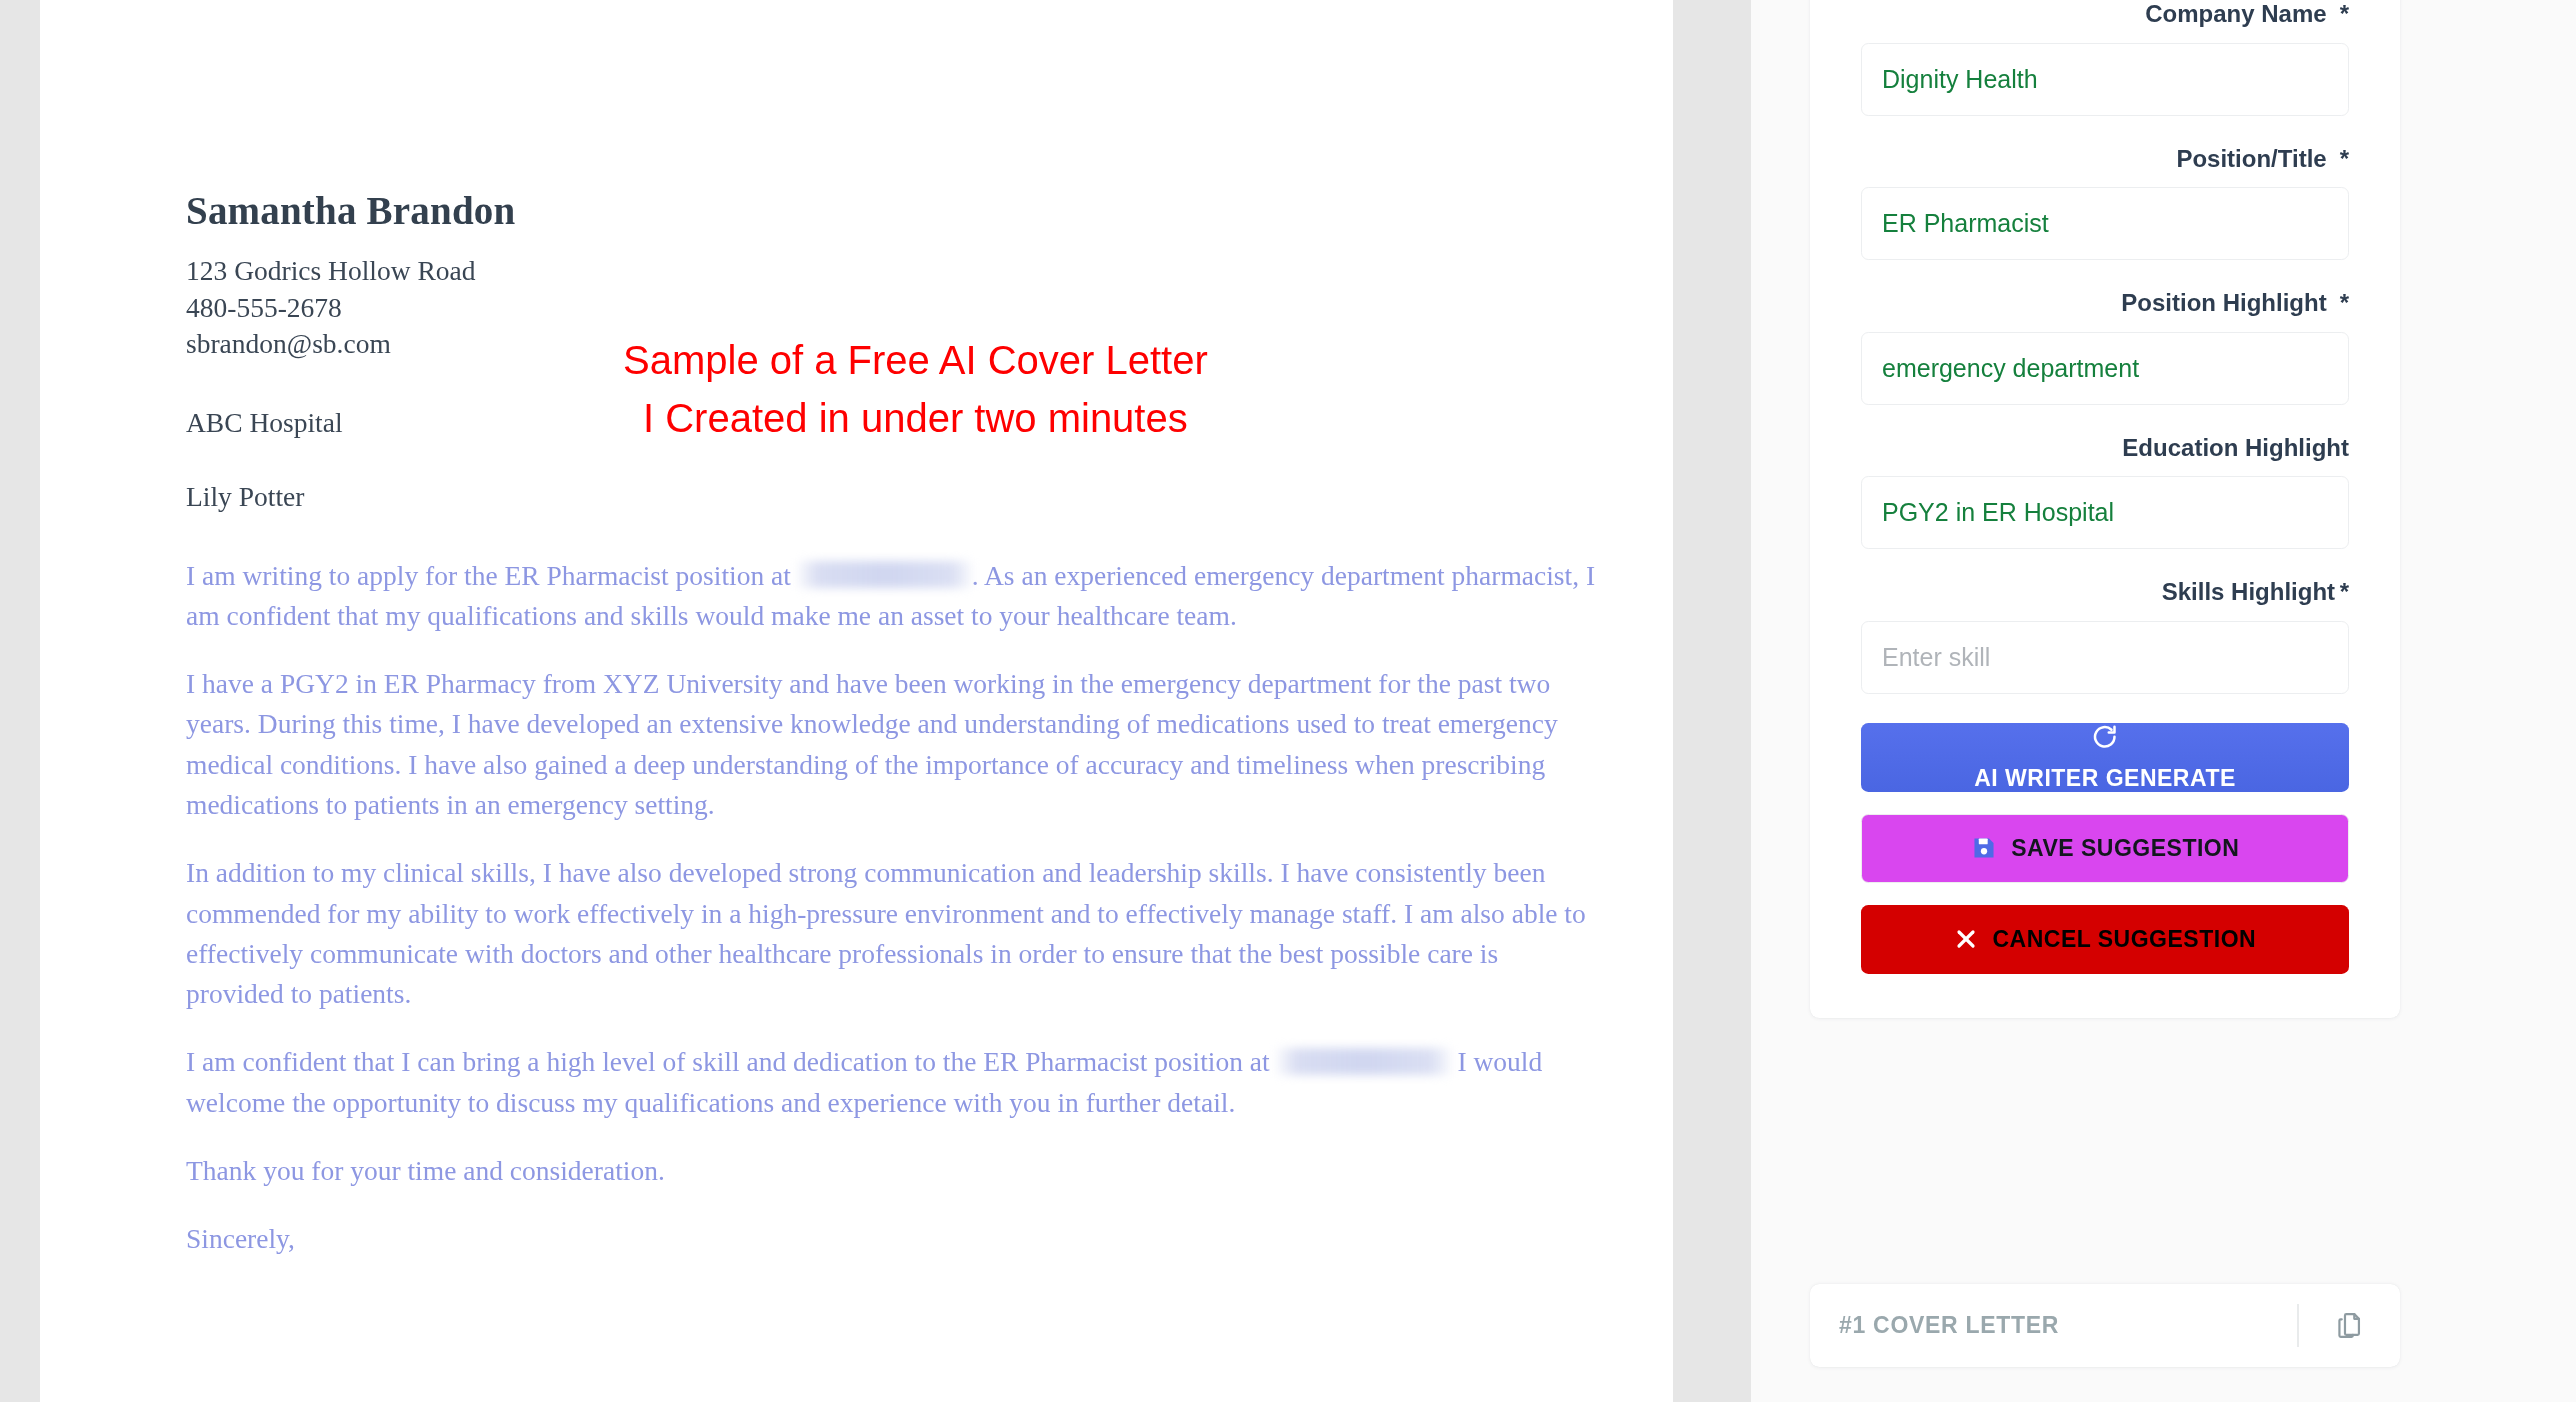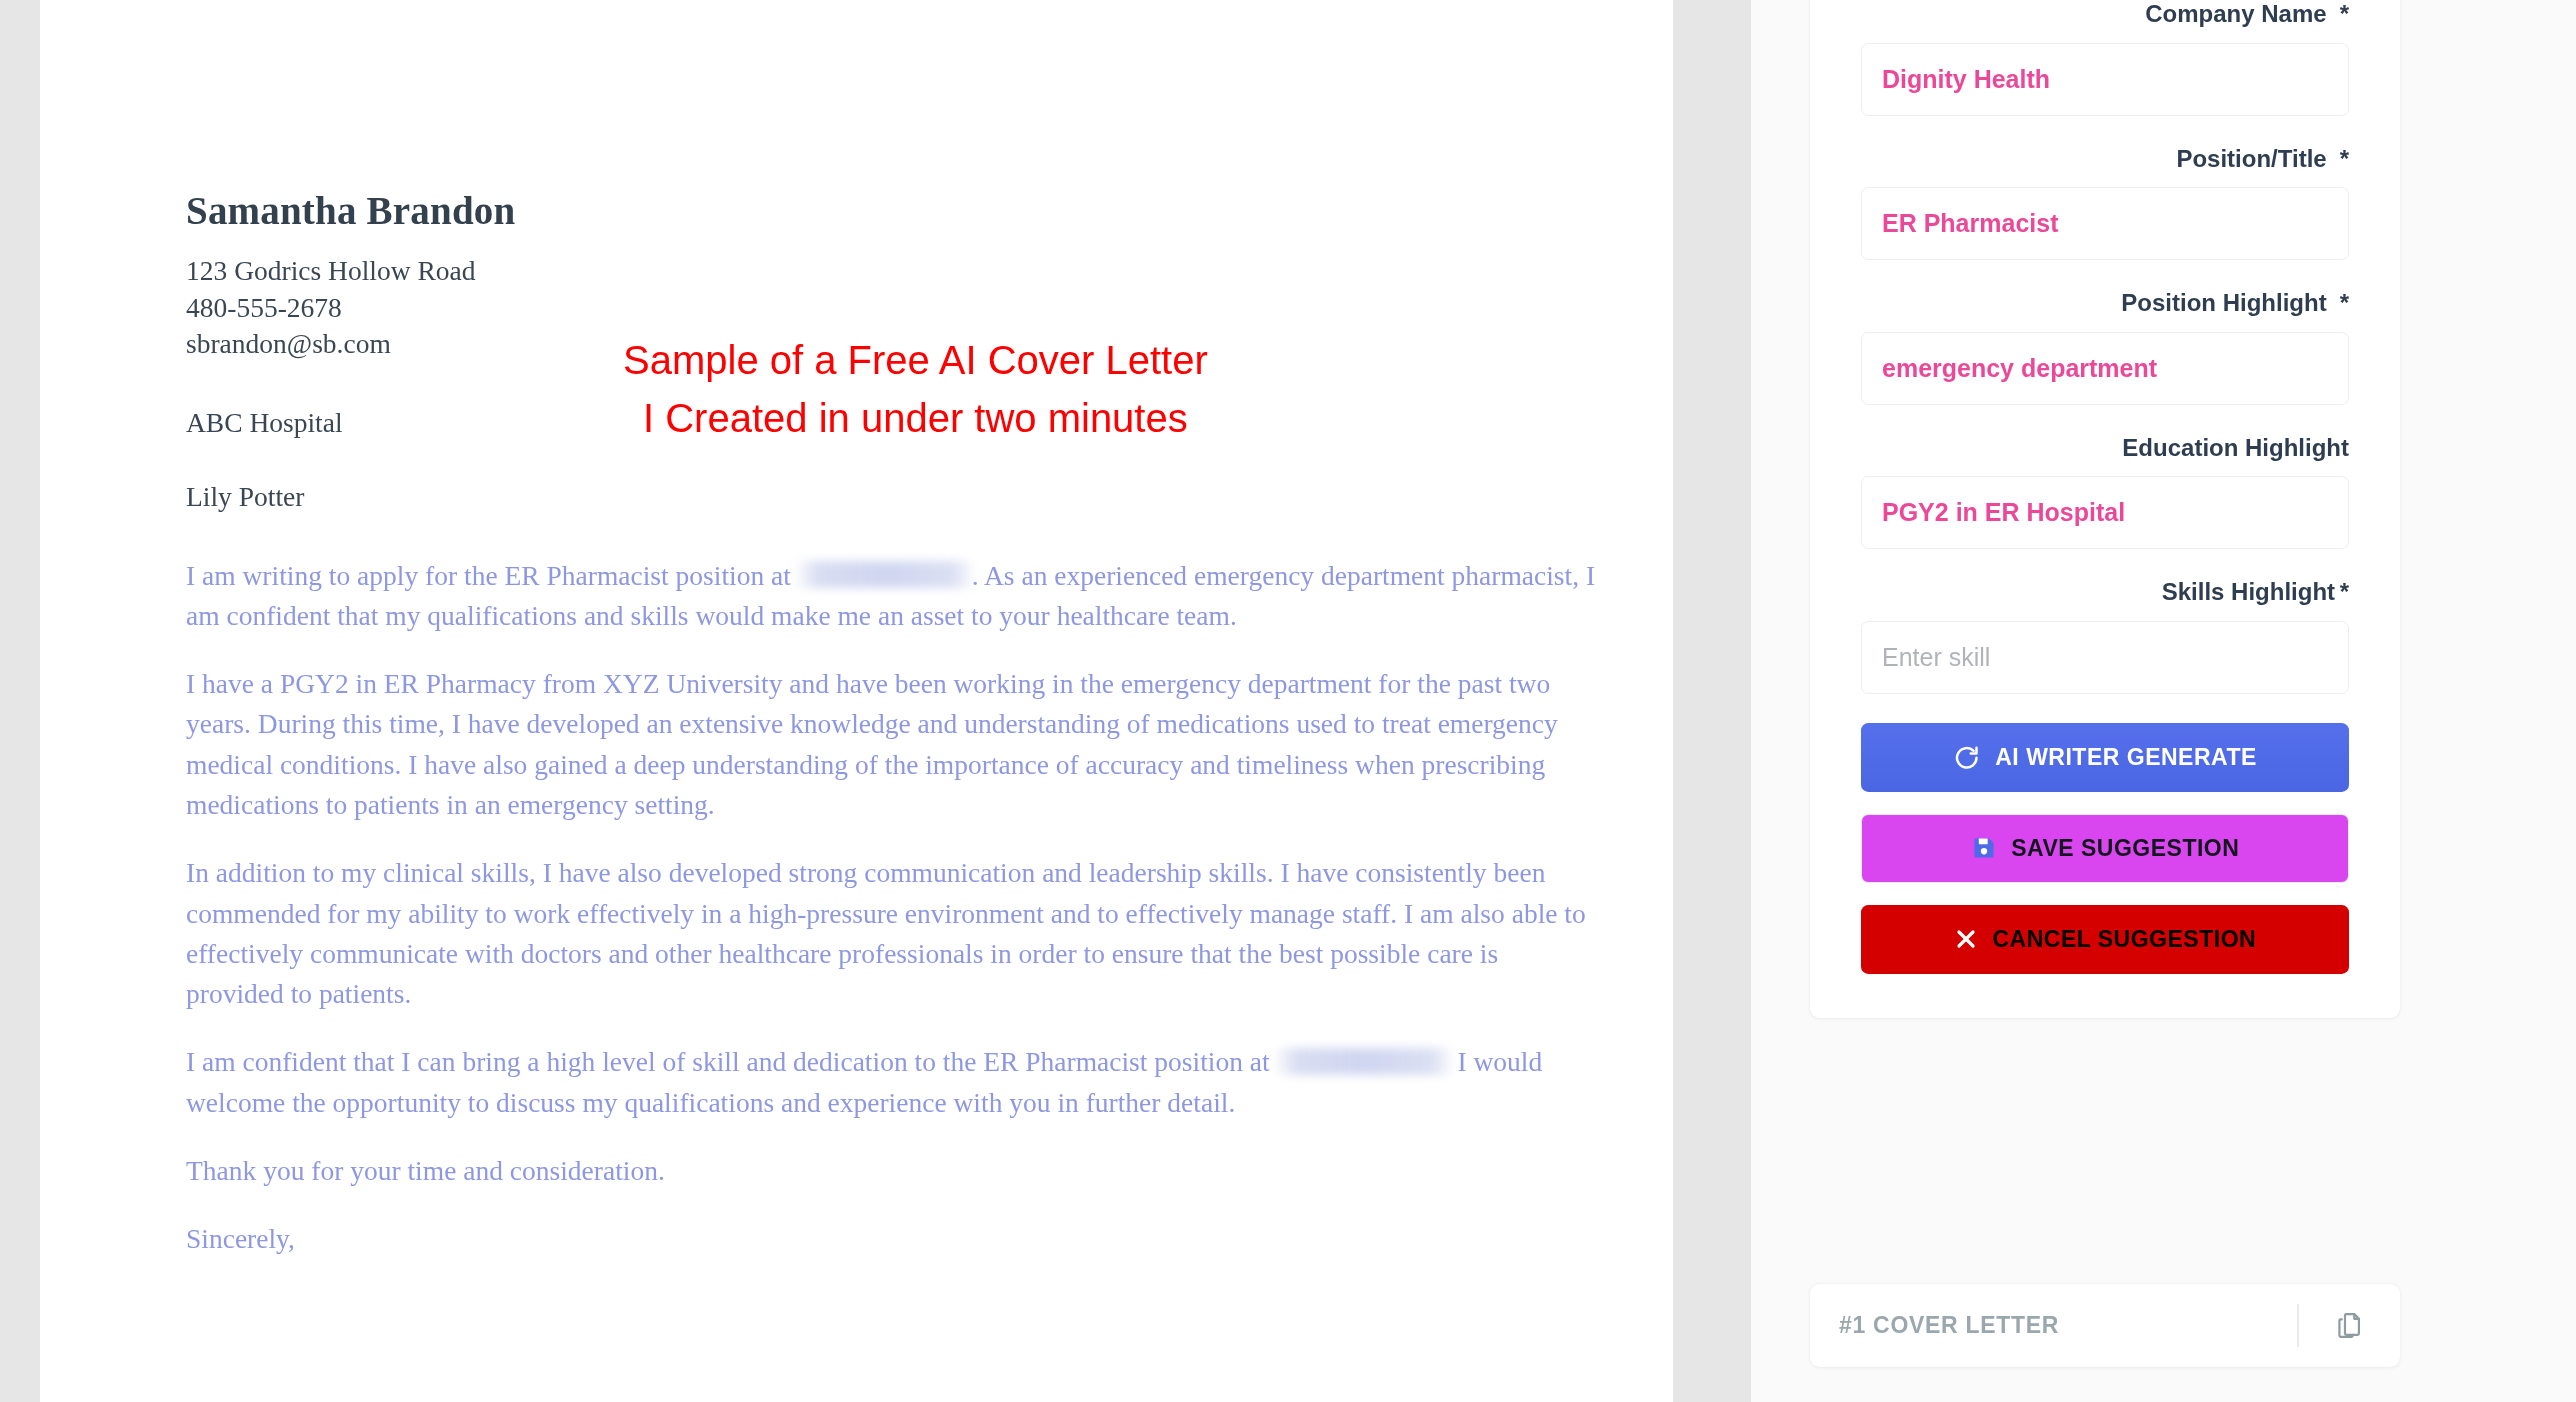--- a/index.html
+++ b/index.html
@@ -160,22 +160,22 @@
     width: 100%;
     height: 73px;
     border: 1.8px solid #eceef0;
     border-radius: 7.3px;
     background: #ffffff;
     display: flex;
     align-items: center;
     padding: 0 20px;
     font-family: "Liberation Sans", sans-serif;
     font-size: 25px;
-    font-weight: bold;
-    color: #ec4899;
+    font-weight: normal;
+    color: #15803d;
     margin-bottom: 29px;
   }
   .field-input.placeholder {
     color: #b0b4b9;
     font-weight: normal;
   }
 
   .btn {
     width: 100%;
     height: 69px;
@@ -191,20 +191,21 @@
     cursor: pointer;
     user-select: none;
     border: none;
   }
 
   #btn-generate {
     background: linear-gradient(180deg, #5670ec 0%, #4a66e2 100%);
     color: #ffffff;
     margin-top: 26px;
     margin-bottom: 22px;
+    flex-direction: column;
   }
 
   #btn-save {
     background: #d946ef;
     border: 1.8px solid #ededef;
     color: #13171d;
     margin-bottom: 22px;
     margin-top: 14px;
   }
 

